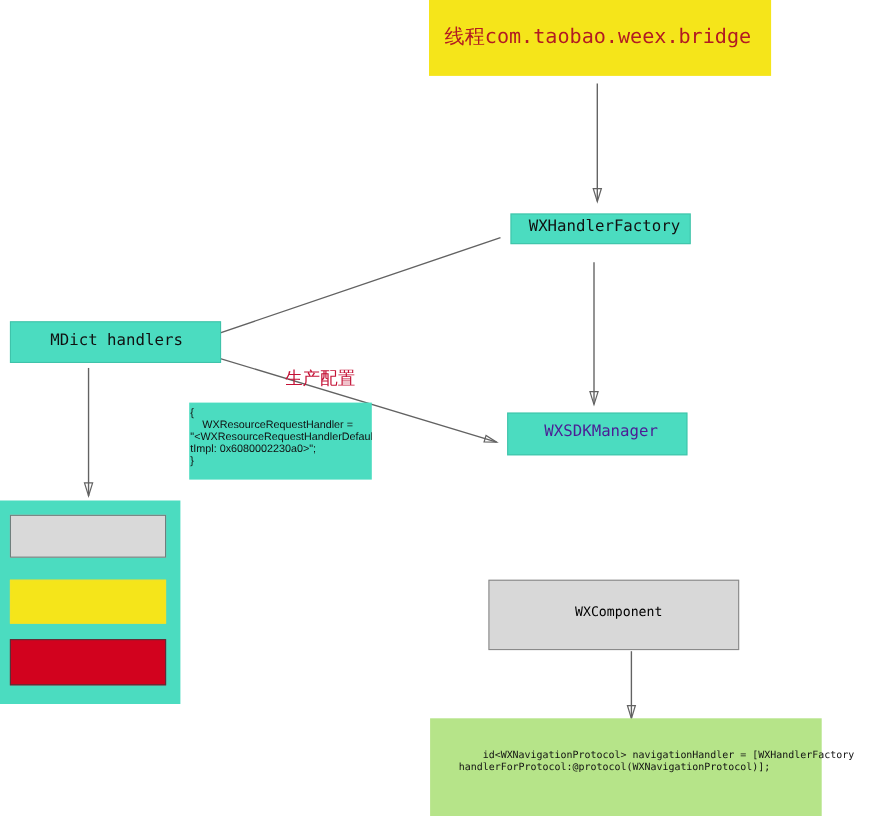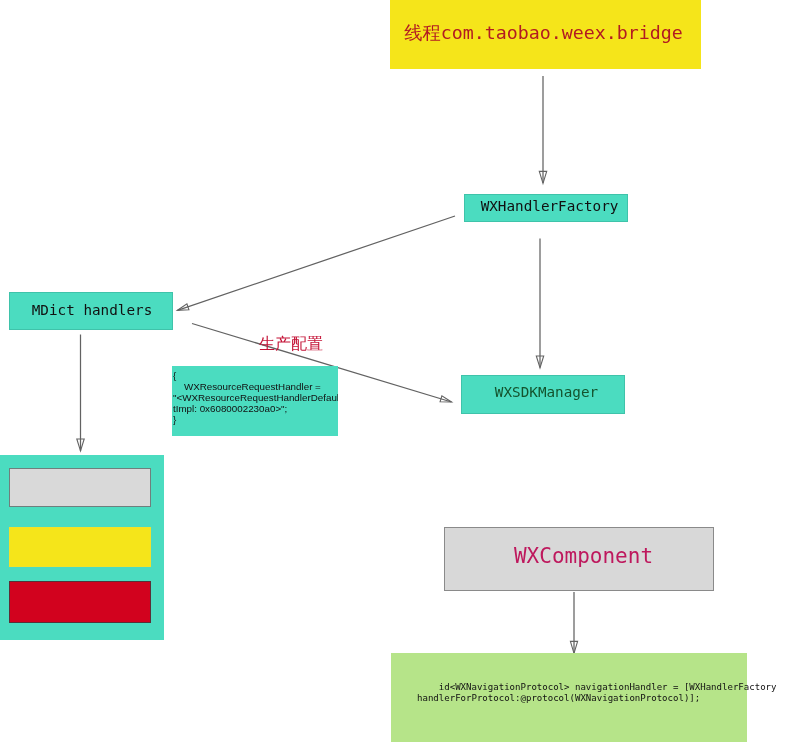--- a/index.html
+++ b/index.html
@@ -8,26 +8,26 @@
   .stage{position:relative;width:803px;height:742px;background:#fff;overflow:hidden;}
   .node{position:absolute;box-sizing:border-box;display:flex;align-items:center;justify-content:center;
         font-family:"DejaVu Sans Mono","Liberation Mono",monospace;white-space:pre;}
   svg.edges{position:absolute;left:0;top:0;width:803px;height:742px;}
 
   
   #n-thread{left:390px;top:0px;width:311px;height:69px;background:#f5e51a;color:#b21b22;
             font-size:18.3px;letter-spacing:0px;padding-bottom:4px;padding-right:4px;}
   #n-factory{left:464px;top:194px;width:164px;height:28px;background:#4bdcc0;color:#111;
              font-size:14.3px;border:1px solid rgba(38,145,124,0.33);padding-bottom:5px;padding-left:7px;}
-  #n-mdict{left:9px;top:292px;width:164px;height:38px;background:#4bdcc0;color:#111;
+  #n-mdict{left:9px;top:292px;width:192px;height:38px;background:#4bdcc0;color:#111;
            font-size:14.3px;border:1px solid rgba(38,145,124,0.33);padding-bottom:3px;padding-left:2px;}
-  #n-sdk{left:461px;top:375px;width:164px;height:39px;background:#4bdcc0;color:#14532d;
+  #n-sdk{left:461px;top:375px;width:164px;height:39px;background:#4bdcc0;color:#4c1d95;
          font-size:14.3px;border:1px solid rgba(38,145,124,0.33);padding-bottom:6px;padding-left:7px;}
-  #n-component{left:444px;top:527px;width:270px;height:64px;background:#d8d8d8;color:#be185d;
-               font-size:21px;border:1px solid #8a8a8a;padding-bottom:7px;padding-left:9px;}
+  #n-component{left:444px;top:527px;width:228px;height:64px;background:#d8d8d8;color:#000000;
+               font-size:12px;border:1px solid #8a8a8a;padding-bottom:7px;padding-left:9px;}
   #n-codebox{left:172px;top:366px;width:166px;height:70px;background:#4bdcc0;color:#111;
              display:block;padding:4px 0 0 1px;font-family:"Liberation Sans",sans-serif;
              font-size:9.8px;line-height:11px;overflow:hidden;}
   #n-bottomcode{left:391px;top:653px;width:356px;height:89px;background:#b6e489;color:#111;
                 display:block;font-family:"DejaVu Sans Mono","Liberation Mono",monospace;
                 font-size:9.05px;line-height:11px;padding:29px 0 0 26px;}
   #n-swatchbox{left:0px;top:455px;width:164px;height:185px;background:#4bdcc0;display:block;}
   .swatch{position:absolute;box-sizing:border-box;border:1px solid #777;}
   #sw-gray{left:9px;top:13px;width:142px;height:39px;background:#d9d9d9;border-color:#6f7f7d;}
   #sw-yellow{left:9px;top:72px;width:142px;height:40px;background:#f5e51a;border-color:#f2e22a;}

